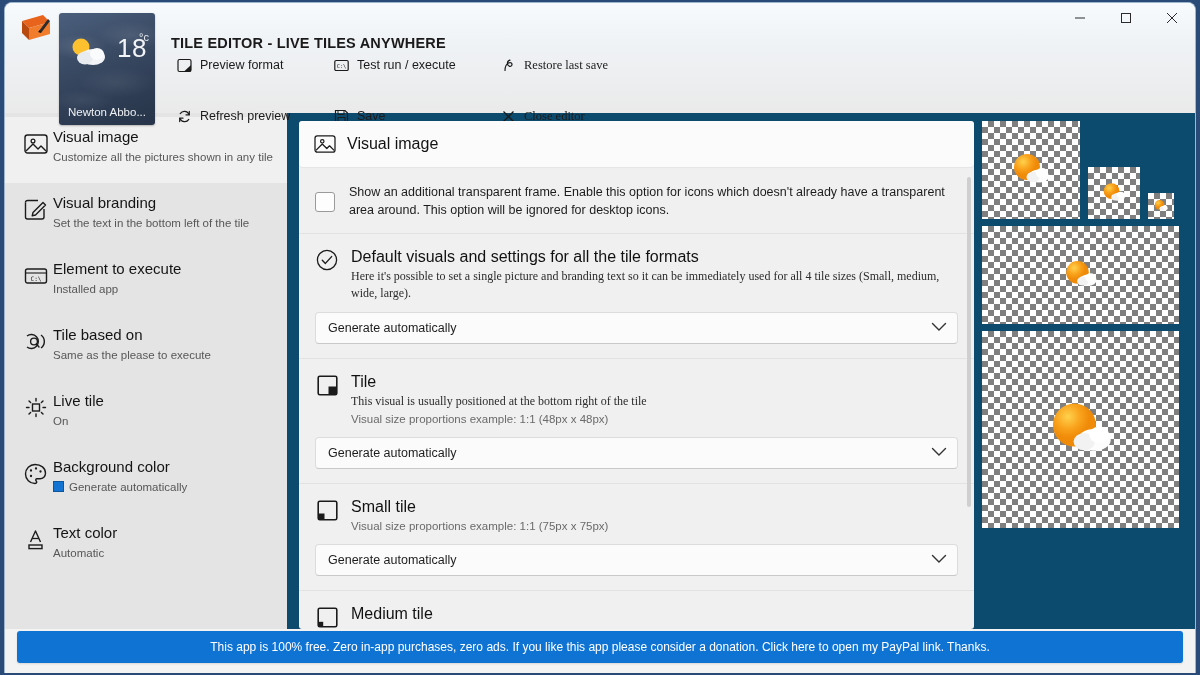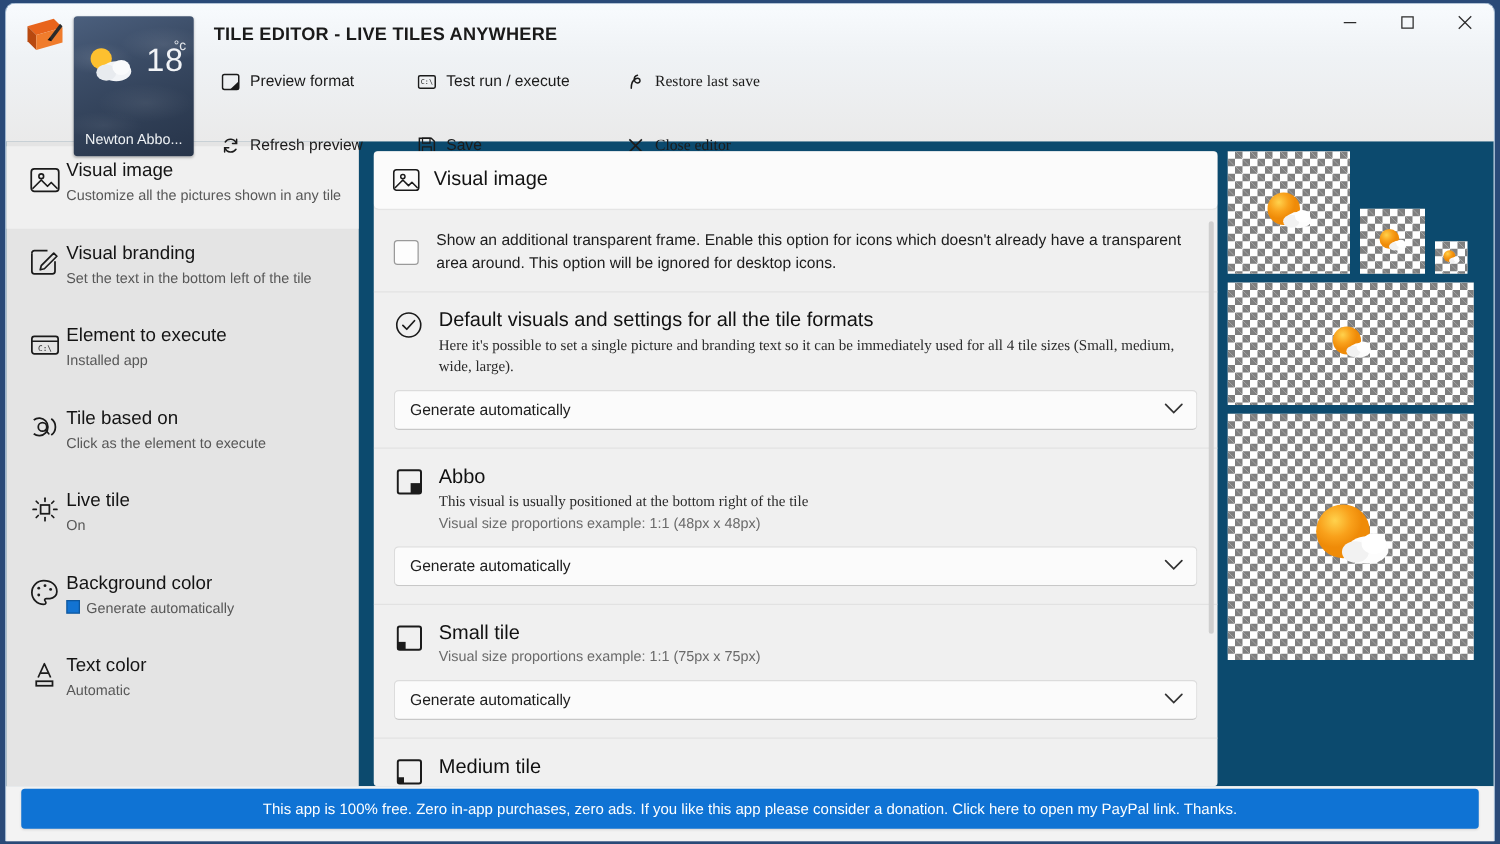--- a/index.html
+++ b/index.html
@@ -66,21 +66,21 @@
     position: absolute; right: 6px; top: 18px;
     color: #e7eaee; font-size: 11px;
   }
   .tile-weather-icon { position: absolute; left: 8px; top: 22px; width: 44px; height: 34px; }
   .tile-city {
     position: absolute; left: 0; right: 0; bottom: 7px;
     text-align: center; color: #eef1f4; font-size: 11.5px;
   }
 
   .app-title {
-    position: absolute; left: 166px; top: 17px;
+    position: absolute; left: 166px; top: 32px;
     font-size: 14.5px; font-weight: bold; color: #1a1a1a;
     letter-spacing: .2px;
   }
 
   
   .win-controls { position: absolute; right: 0; top: 0; display: flex; }
   .win-btn {
     width: 46px; height: 30px;
     display: flex; align-items: center; justify-content: center;
     color: #2b2b2b;
@@ -406,21 +406,21 @@
         <span class="sic">
           <svg width="24" height="22" viewBox="0 0 24 22">
               <path d="M3 5 A7 7 0 1 1 3 16" fill="none" stroke="#1b1b1b" stroke-width="1.4"></path>
               <circle cx="10" cy="10.5" r="3.4" fill="none" stroke="#1b1b1b" stroke-width="1.4"></circle>
               <line x1="12.4" y1="13" x2="15" y2="16" stroke="#1b1b1b" stroke-width="1.4" stroke-linecap="round"></line>
               <path d="M17 4 A8 8 0 0 1 17 17" fill="none" stroke="#1b1b1b" stroke-width="1.4"></path>
             </svg>
         </span>
         <span class="side-text">
           <span class="side-title">Tile based on</span><br>
-          <span class="side-sub">Click as the element to execute</span>
+          <span class="side-sub">Same as the please to execute</span>
         </span>
       </div>
 
       <div class="side-item">
         <span class="sic">
           <svg width="24" height="22" viewBox="0 0 24 22">
               <rect x="8.5" y="7" width="7" height="7" fill="none" stroke="#1b1b1b" stroke-width="1.4"></rect>
               <g stroke="#1b1b1b" stroke-width="1.4" stroke-linecap="round">
                 <line x1="12" y1="1.5" x2="12" y2="4"></line>
                 <line x1="12" y1="17" x2="12" y2="19.5"></line>
@@ -516,21 +516,21 @@
 
           <div class="block">
             <div class="block-head">
               <span class="bic">
                 <svg width="21" height="21" viewBox="0 0 21 21">
                     <rect x="1.2" y="1.2" width="18.6" height="18.6" rx="1.6" fill="none" stroke="#1b1b1b" stroke-width="1.6"></rect>
                     <rect x="11.5" y="11.5" width="8.3" height="8.3" fill="#1b1b1b"></rect>
                   </svg>
               </span>
               <span>
-                <span class="block-title">Abbo</span>
+                <span class="block-title">Tile</span>
                 <div class="block-sub">This visual is usually positioned at the bottom right of the tile</div>
                 <div class="block-sub2">Visual size proportions example: 1:1 (48px x 48px)</div>
               </span>
             </div>
             <div class="combo">
               <span>Generate automatically</span>
               <span class="chev">
                 <svg width="16" height="10" viewBox="0 0 16 10">
                     <path d="M1.5 1.5 L8 8 L14.5 1.5" fill="none" stroke="#333" stroke-width="1.4" stroke-linecap="round"></path>
                   </svg>

